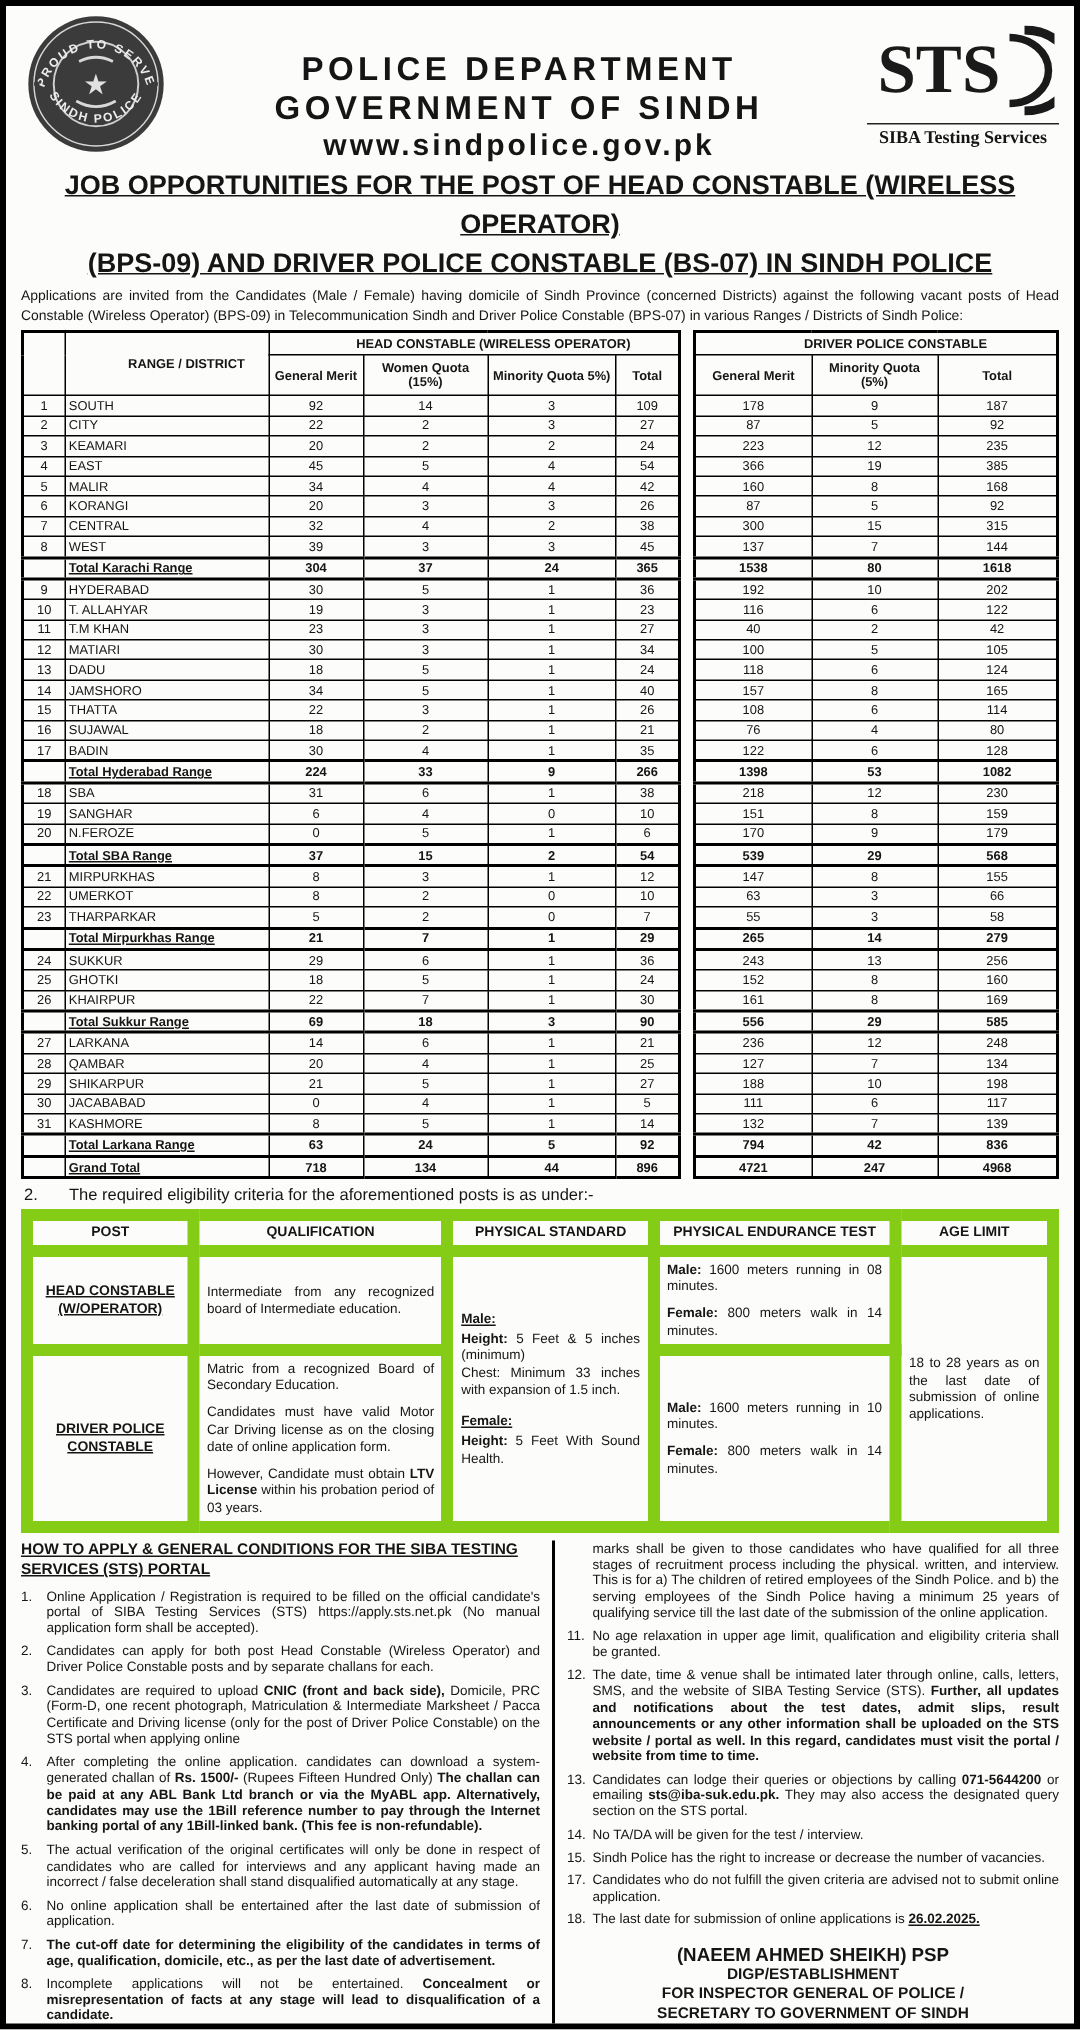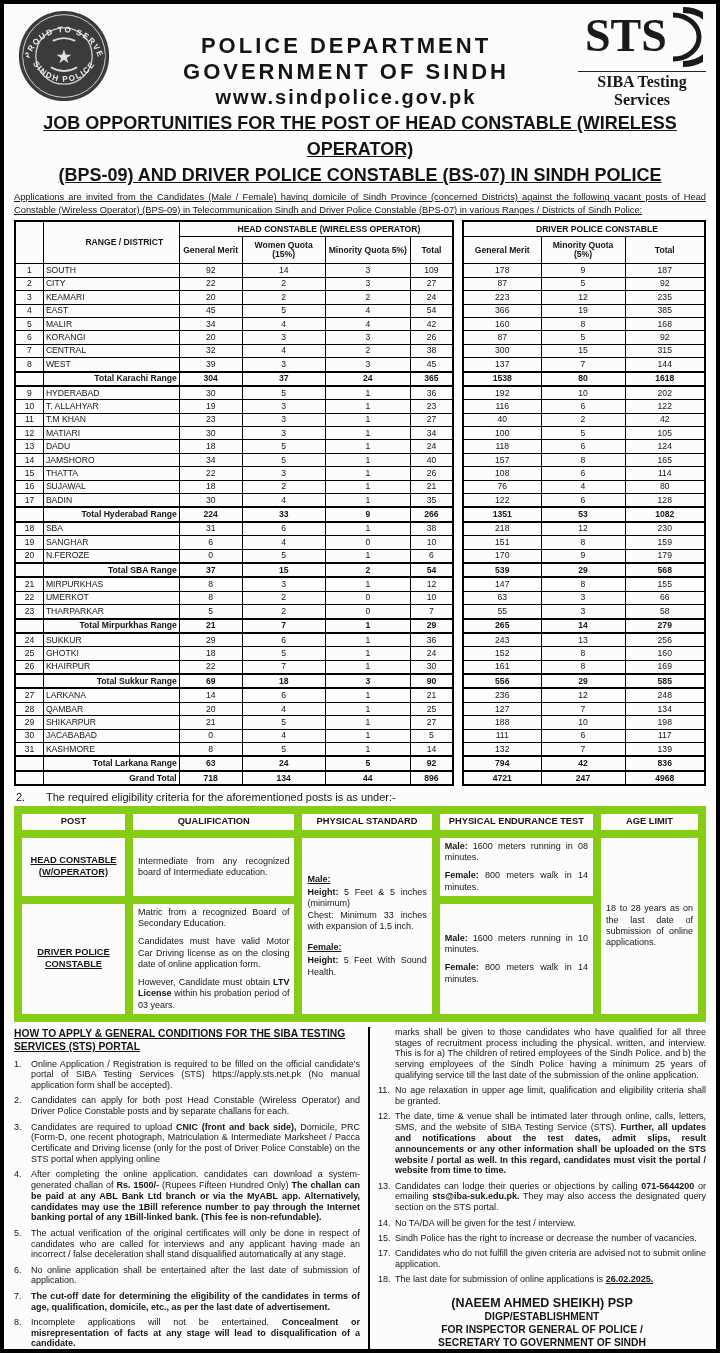--- a/index.html
+++ b/index.html
@@ -8,38 +8,38 @@
   .b{font-weight:bold;}
   .u{text-decoration:underline;}
 
   
   .hdr{display:flex;align-items:center;justify-content:space-between;height:96px;}
   .badge{flex:none;width:100px;text-align:center;}
   .hdr-center{flex:1;text-align:center;line-height:1.15;margin-top:26px;}
   .dept1,.dept2{font-size:22px;font-weight:bold;letter-spacing:3px;}
   .site{font-size:20px;font-weight:bold;letter-spacing:2px;margin-top:2px;}
   .sts-wrap{flex:none;width:128px;text-align:center;}
-  .sts-caption{font-family:"Liberation Serif",serif;font-weight:bold;font-size:16px;border-top:1px solid #222;padding-top:1px;}
+  .sts-caption{font-family:"Liberation Serif",serif;font-weight:bold;font-size:12px;border-top:1px solid #222;padding-top:1px;}
 
   
   .main-title{text-align:center;font-weight:bold;font-size:18px;line-height:1.45;margin:4px 0 2px 0;}
   .main-title span{text-decoration:underline;display:block;}
 
-  .intro{font-size:9.3px;line-height:1.35;text-align:justify;margin:3px 0 4px 0;text-decoration:underline;}
+  .intro{font-size:9.3px;line-height:1.35;text-align:justify;margin:3px 0 4px 0;}
 
   
   .vwrap{display:flex;gap:8px;align-items:flex-start;}
   table.vt{border-collapse:collapse;table-layout:fixed;border:2px solid #000;}
   .vt th,.vt td{border:1px solid #000;font-size:8.6px;text-align:center;padding:0 2px;height:12.4px;line-height:1.05;overflow:hidden;white-space:nowrap;}
   .vt th{font-weight:bold;white-space:normal;line-height:1.1;}
   .vt .hr1 th{height:14px;padding-left:28px;}
   .vt .hr2 th{height:26px;}
   .vt td.dist{text-align:left;}
   .vt tr.total-row td{font-weight:bold;border-top:2px solid #000;border-bottom:2px solid #000;}
-  .vt tr.total-row td.dist{text-align:right;}
+  .vt tr.total-row td.dist{text-align:left;text-decoration:underline;}
 
   
   .elig-lead{font-size:11px;margin:5px 0 3px 2px;}
   .elig-lead .num{display:inline-block;width:30px;}
   table.et{border-collapse:collapse;table-layout:fixed;width:100%;}
   .et th,.et td{border:8px solid #84cc16;font-size:9px;line-height:1.25;padding:3px 5px;vertical-align:middle;text-align:left;}
   .et th{text-align:center;font-size:9.3px;padding:2px;}
   .et td p{margin:0 0 7px 0;text-align:justify;}
   .et td p:last-child{margin-bottom:0;}
   .post-cell{text-align:center !important;font-weight:bold;text-decoration:underline;font-size:9.3px !important;}
@@ -539,21 +539,21 @@
             <td>76</td>
             <td>4</td>
             <td>80</td>
           </tr>
           <tr>
             <td>122</td>
             <td>6</td>
             <td>128</td>
           </tr>
           <tr class="total-row">
-            <td>1351</td>
+            <td>1398</td>
             <td>53</td>
             <td>1082</td>
           </tr>
           <tr>
             <td>218</td>
             <td>12</td>
             <td>230</td>
           </tr>
           <tr>
             <td>151</td>

